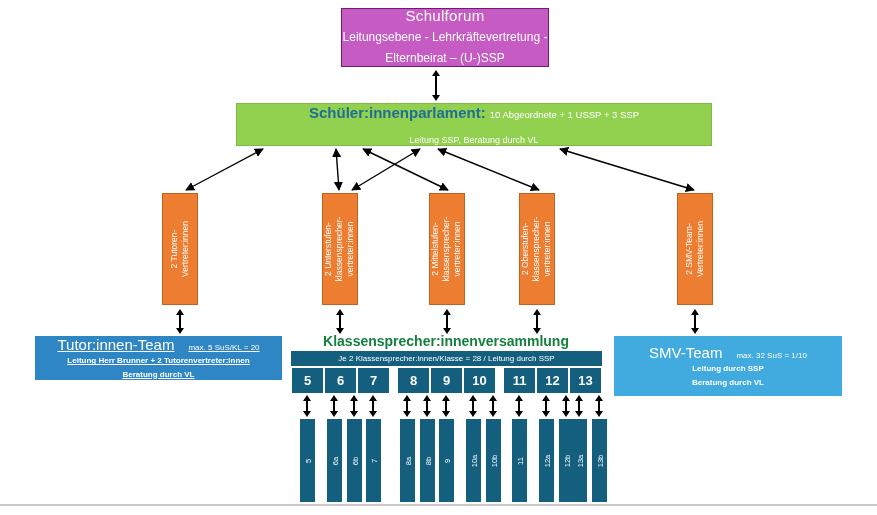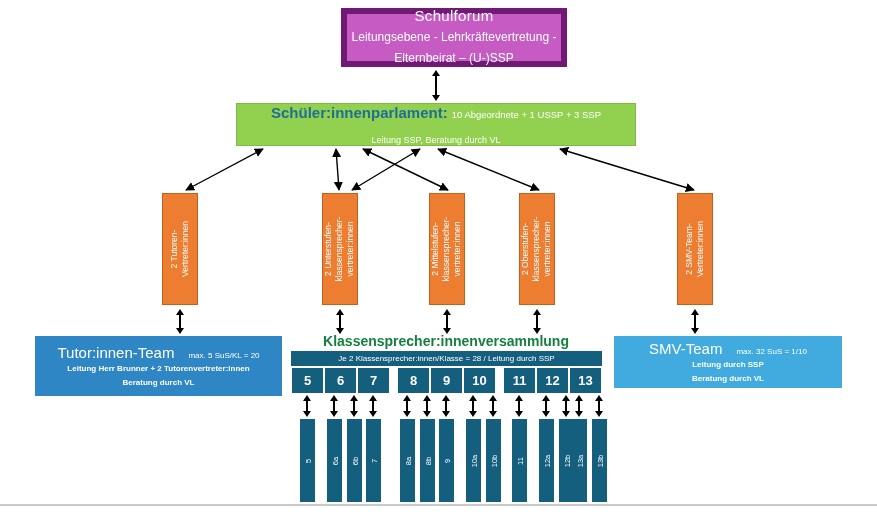--- a/index.html
+++ b/index.html
@@ -1,30 +1,30 @@
 <!DOCTYPE html>
 <html><head>
 <meta charset="utf-8">
 <style>
   *{margin:0;padding:0;box-sizing:border-box;}
   html,body{background:#ffffff;}
   .stage{position:relative;width:877px;height:515px;background:#ffffff;font-family:"Liberation Sans",sans-serif;overflow:hidden;}
   .box{position:absolute;display:flex;flex-direction:column;align-items:center;justify-content:center;text-align:center;color:#fff;}
-  .schulforum{left:341px;top:8px;width:226px;height:59px;background:#C55BC3;border:6px solid #701a75;gap:3px;}
+  .schulforum{left:341px;top:8px;width:208px;height:59px;background:#C55BC3;border:1px solid #701a75;gap:3px;}
   .schulforum .t{font-size:15px;letter-spacing:.3px;}
   .schulforum .s{font-size:12px;white-space:pre-line;line-height:1.7;}
-  .parlament{left:236px;top:103px;width:400px;height:43px;background:#92D050;border:1px solid #7fba42;gap:14px;}
+  .parlament{left:236px;top:103px;width:476px;height:43px;background:#92D050;border:1px solid #7fba42;gap:14px;}
   .parlament .row{display:flex;align-items:baseline;gap:4px;}
   .parlament .t{font-size:15px;font-weight:700;color:#1F6E96;}
   .parlament .d{font-size:9.5px;color:#fff;}
   .parlament .s{font-size:9px;color:#fff;}
   .delegate{position:absolute;top:193px;width:36px;height:112px;background:#ED7D31;border:1px solid #c2611c;}
   .delegate .rot{position:absolute;left:50%;top:50%;width:110px;transform:translate(-50%,-50%) rotate(-90deg);font-size:8.5px;line-height:1.3;color:#fff;text-align:center;white-space:pre-line;}
-  .teamL{left:35px;top:336px;width:247px;height:60px;background:#2E86C4;gap:2px;}
-  .teamR{left:614px;top:336px;width:228px;height:52px;background:#41ABDF;gap:2px;}
+  .teamL{left:35px;top:336px;width:247px;height:44px;background:#2E86C4;gap:2px;text-decoration:underline;}
+  .teamR{left:614px;top:336px;width:228px;height:60px;background:#41ABDF;gap:2px;}
   .team-head{display:flex;align-items:baseline;gap:4px;}
   .team-title{font-size:15px;}
   .team-note{font-size:8px;padding-left:10px;}
   .team-line{font-size:8px;font-weight:700;line-height:1.4;text-align:center;}
   .vs-title{position:absolute;left:290px;top:333px;width:312px;text-align:center;font-size:14px;font-weight:700;color:#15803d;}
   .vs-bar{position:absolute;left:291px;top:351px;width:311px;height:15px;background:#145E7E;color:#fff;font-size:8px;display:flex;align-items:center;justify-content:center;}
   .grade{position:absolute;top:368px;width:31px;height:25px;background:#145E7E;color:#fff;font-size:13px;font-weight:700;display:flex;align-items:center;justify-content:center;}
   .klass{position:absolute;top:419px;width:15px;height:83px;background:#145E7E;}
   .klass .rot{position:absolute;left:50%;top:50%;width:80px;transform:translate(-50%,-50%) rotate(-90deg);font-size:7.5px;color:#fff;text-align:center;}
   .varrow{position:absolute;width:8px;margin-left:-4px;}

